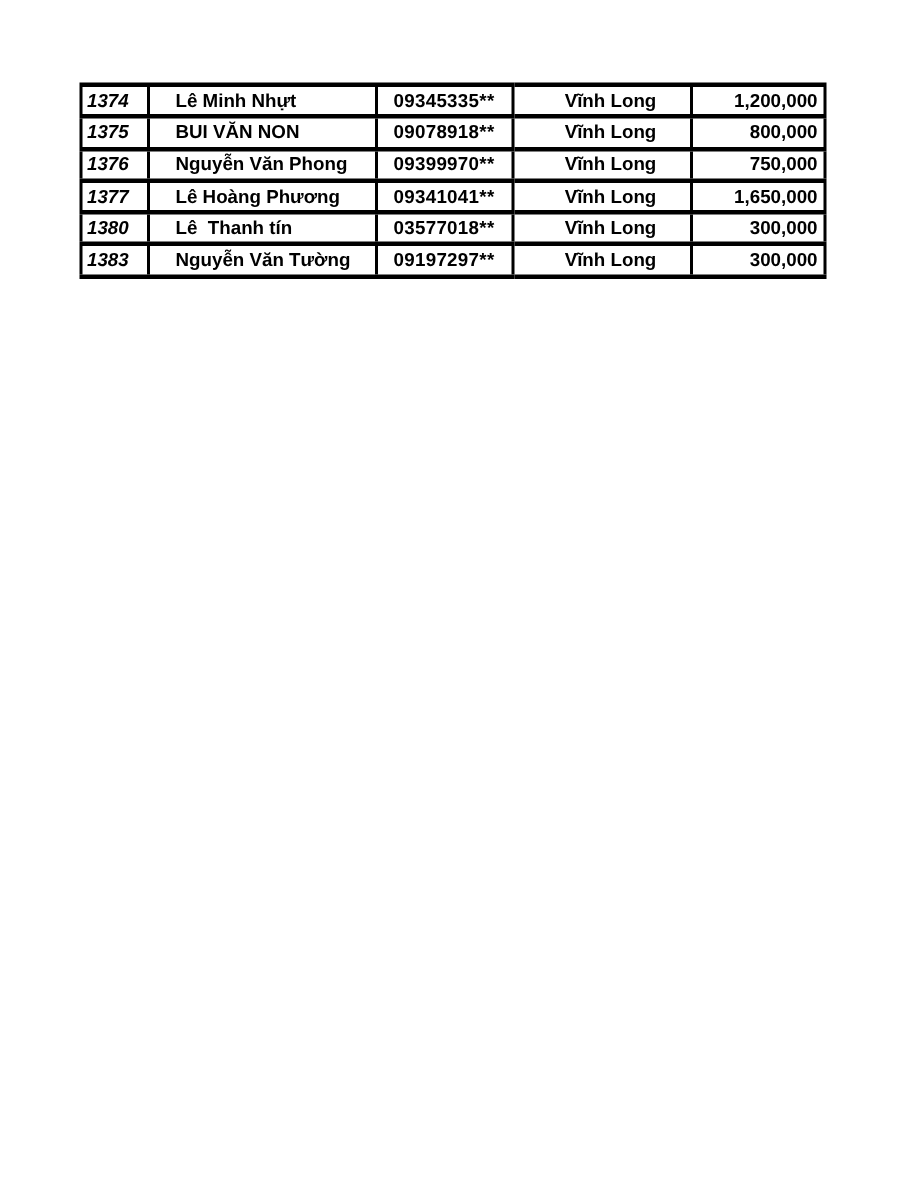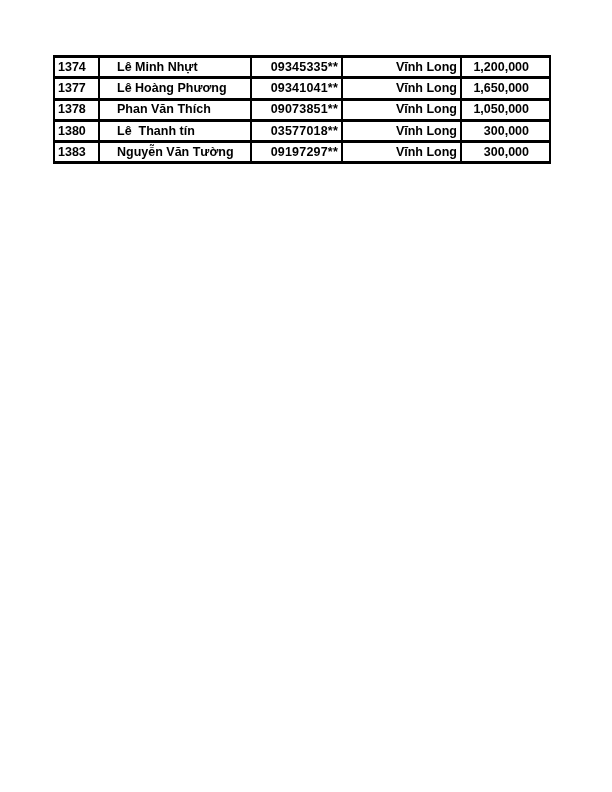--- a/index.html
+++ b/index.html
@@ -42,25 +42,25 @@
     font-family: "Liberation Sans", sans-serif;
     font-weight: 700;
     font-size: 12.5px;
     line-height: 1;
     color: #000000;
     padding: 0 3px;
     vertical-align: middle;
     white-space: pre;
     overflow: hidden;
   }
-  .col-index    { text-align: center; padding-right: 20px; }
+  .col-index    { text-align: center; padding-right: 20px; font-style: italic; }
   .col-name     { text-align: left;  padding-left: 17px; }
-  .col-phone    { text-align: right;  padding-left: 2px; letter-spacing: 0.2px; }
-  .col-province { text-align: right;  padding-left: 14px; }
-  .col-amount   { text-align: right; padding-right: 20px; }
+  .col-phone    { text-align: center;  padding-left: 2px; letter-spacing: 0.2px; }
+  .col-province { text-align: center;  padding-left: 14px; }
+  .col-amount   { text-align: right; padding-right: 4px; }
 </style>
 </head>
 <body>
 
 <div class="page">
   <table class="data-table">
     <colgroup>
       <col class="w-index">
       <col class="w-name">
       <col class="w-phone">
@@ -69,32 +69,39 @@
     </colgroup>
     <tbody id="table-body">
         <tr class="table-row">
     <td class="cell col-index">1374</td>
     <td class="cell col-name">Lê Minh Nhựt</td>
     <td class="cell col-phone">09345335**</td>
     <td class="cell col-province">Vĩnh Long</td>
     <td class="cell col-amount">1,200,000</td>
   </tr>
         <tr class="table-row">
+    <td class="cell col-index">1375</td>
+    <td class="cell col-name">BUI VĂN NON</td>
+    <td class="cell col-phone">09078918**</td>
+    <td class="cell col-province">Vĩnh Long</td>
+    <td class="cell col-amount">800,000</td>
+  </tr>
+        <tr class="table-row">
+    <td class="cell col-index">1376</td>
+    <td class="cell col-name">Nguyễn Văn Phong</td>
+    <td class="cell col-phone">09399970**</td>
+    <td class="cell col-province">Vĩnh Long</td>
+    <td class="cell col-amount">750,000</td>
+  </tr>
+        <tr class="table-row">
     <td class="cell col-index">1377</td>
     <td class="cell col-name">Lê Hoàng Phương</td>
     <td class="cell col-phone">09341041**</td>
     <td class="cell col-province">Vĩnh Long</td>
     <td class="cell col-amount">1,650,000</td>
-  </tr>
-        <tr class="table-row">
-    <td class="cell col-index">1378</td>
-    <td class="cell col-name">Phan Văn Thích</td>
-    <td class="cell col-phone">09073851**</td>
-    <td class="cell col-province">Vĩnh Long</td>
-    <td class="cell col-amount">1,050,000</td>
   </tr>
         <tr class="table-row">
     <td class="cell col-index">1380</td>
     <td class="cell col-name">Lê  Thanh tín</td>
     <td class="cell col-phone">03577018**</td>
     <td class="cell col-province">Vĩnh Long</td>
     <td class="cell col-amount">300,000</td>
   </tr>
         <tr class="table-row">
     <td class="cell col-index">1383</td>

